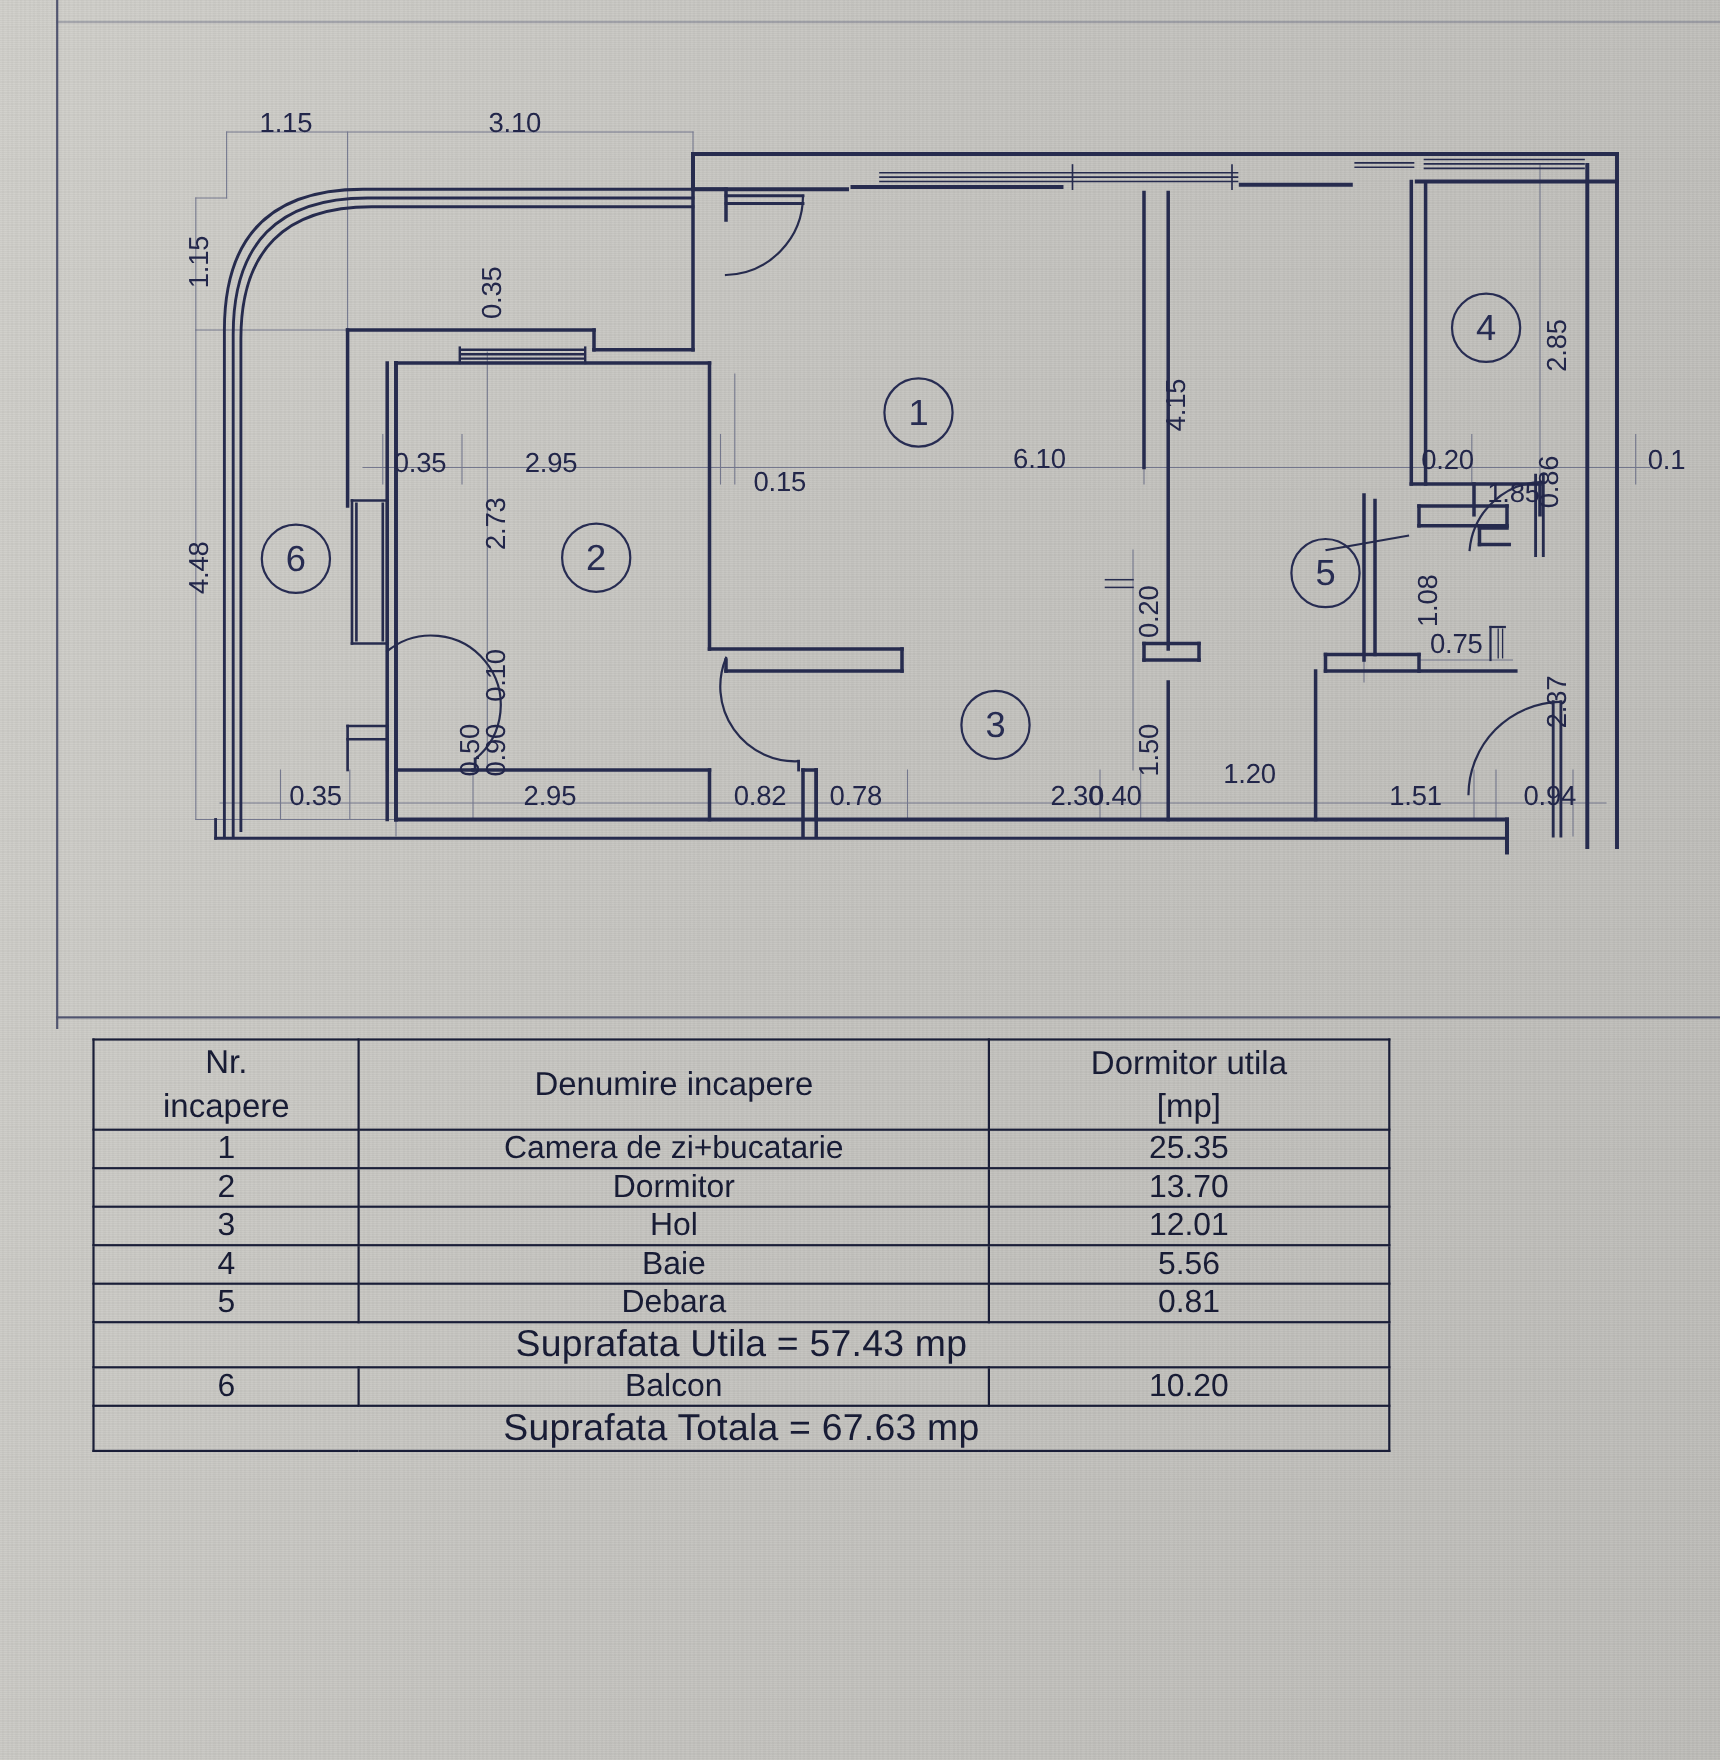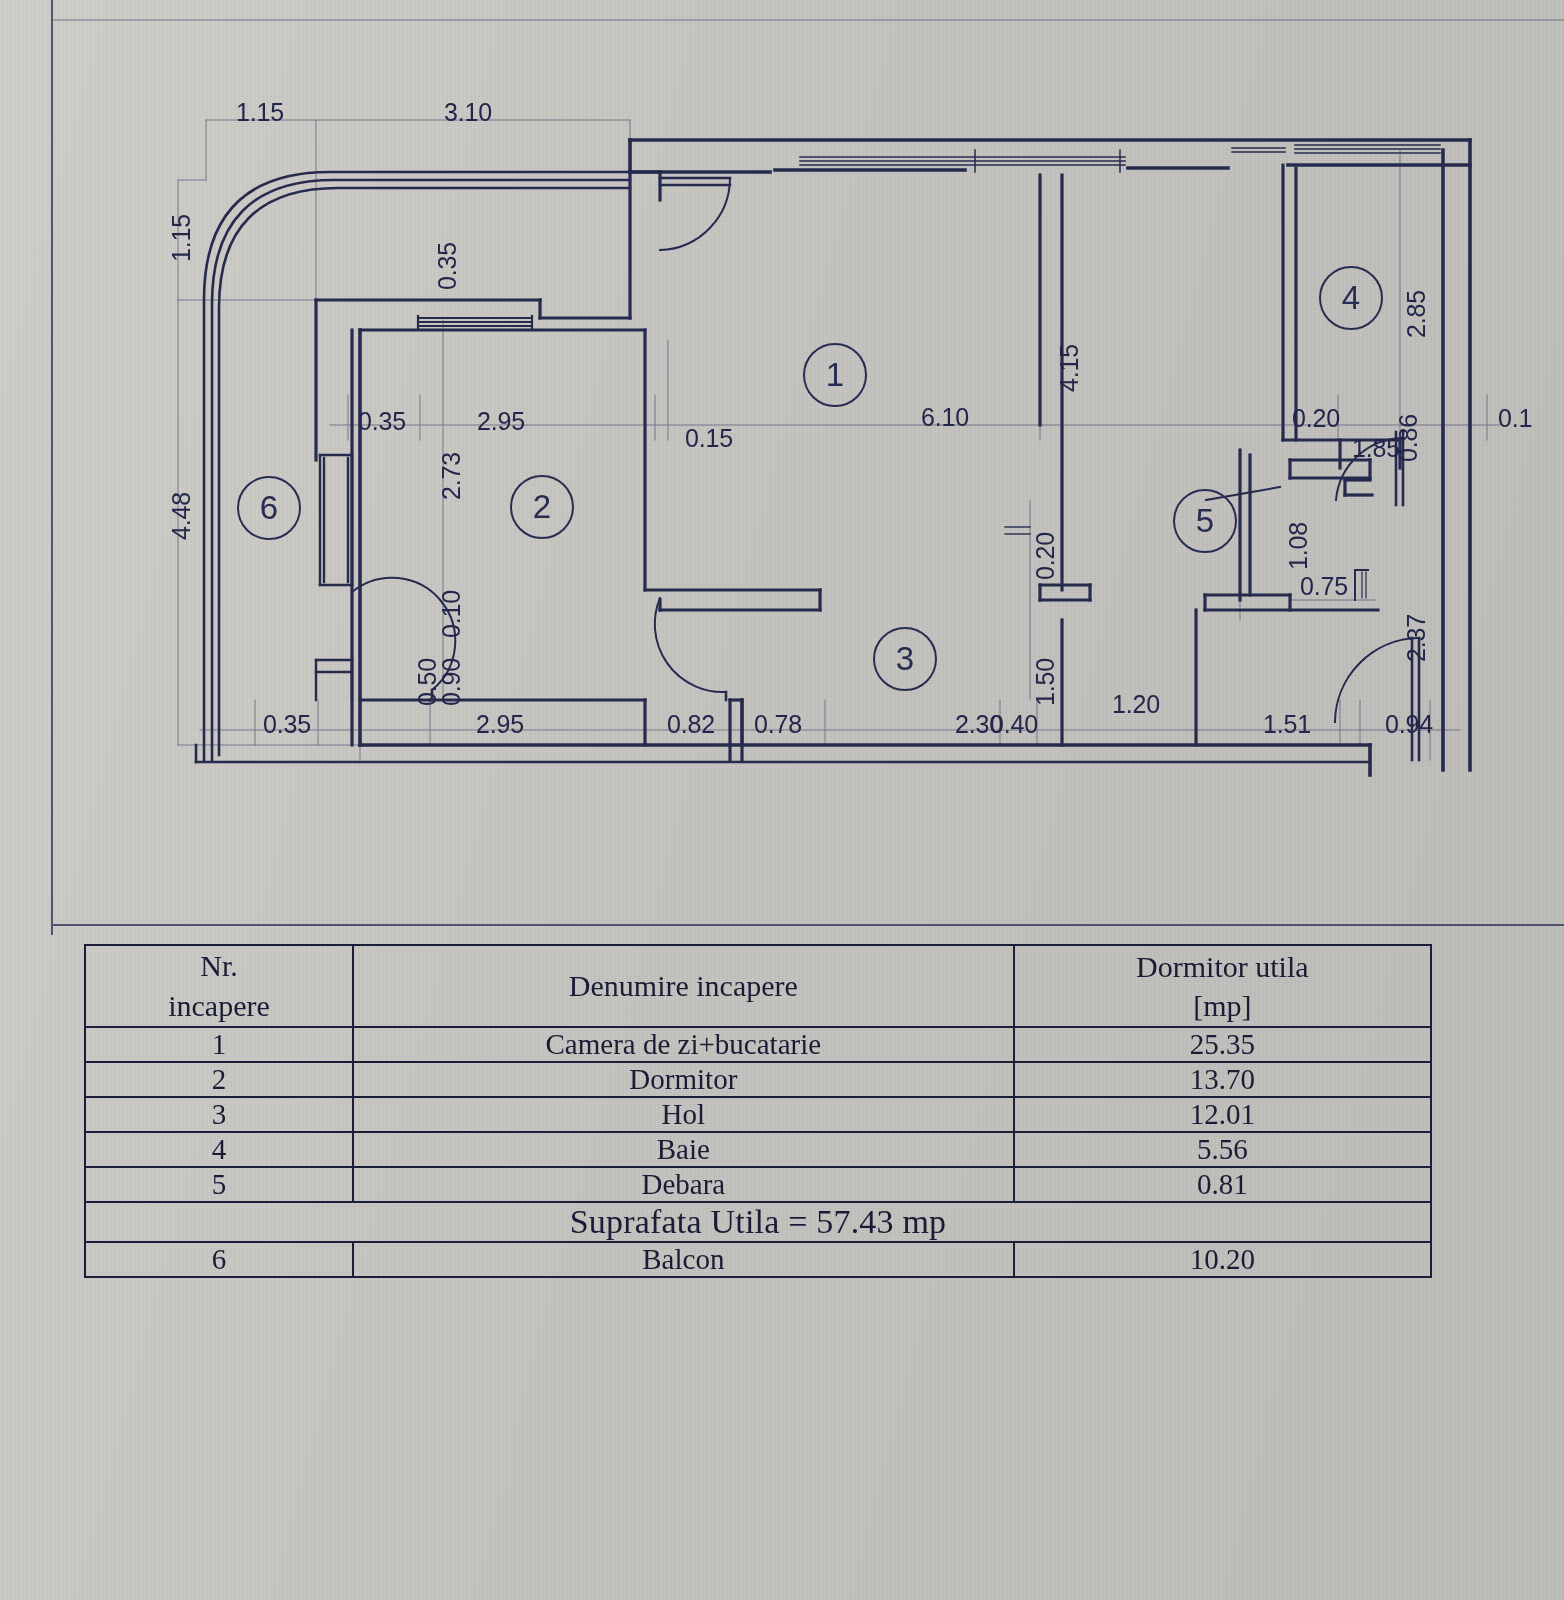--- a/index.html
+++ b/index.html
@@ -18,23 +18,23 @@
       repeating-linear-gradient(0deg, rgba(255,255,255,0.035) 0px, rgba(255,255,255,0.035) 1px, rgba(0,0,0,0.02) 1px, rgba(0,0,0,0.02) 2px),
       repeating-linear-gradient(90deg, rgba(255,255,255,0.02) 0px, rgba(255,255,255,0.02) 2px, rgba(0,0,0,0.015) 2px, rgba(0,0,0,0.015) 4px),
       linear-gradient(105deg,#cfcec9 0%,#c4c3bf 45%,#bdbcb8 100%);
     pointer-events:none;
   }
   #plan-area{position:absolute;left:0;top:0;width:1564px;height:935px;}
   #plan-svg{position:absolute;left:0;top:0;}
 
   
   #legend-table{
-    position:absolute;left:84px;top:944px;width:1348px;
+    position:absolute;left:84px;top:944px;width:1180px;
     border-collapse:collapse;
-    font-family:Liberation Serif, serif;
+    font-family:Liberation Sans, sans-serif;
     color:#181c35;
   }
   #legend-table td,#legend-table th{
     border:2.5px solid #1a1e38;
     text-align:center;
     vertical-align:middle;
     font-weight:400;
     padding:0;
   }
   .c-nr{width:268px;}
@@ -399,14 +399,17 @@
     <tr>
       <td colspan="3" class="sum-cell">Suprafata Utila = 57.43 mp</td>
     </tr>
 
     <tr>
       <td class="c-nr row-cell">6</td>
       <td class="c-name row-cell">Balcon</td>
       <td class="c-area row-cell">10.20</td>
     </tr>
 
+    <tr>
+      <td colspan="3" class="sum-cell">Suprafata Totala = 67.63   mp</td>
+    </tr>
   </tbody>
 </table>
 
 </body></html>

